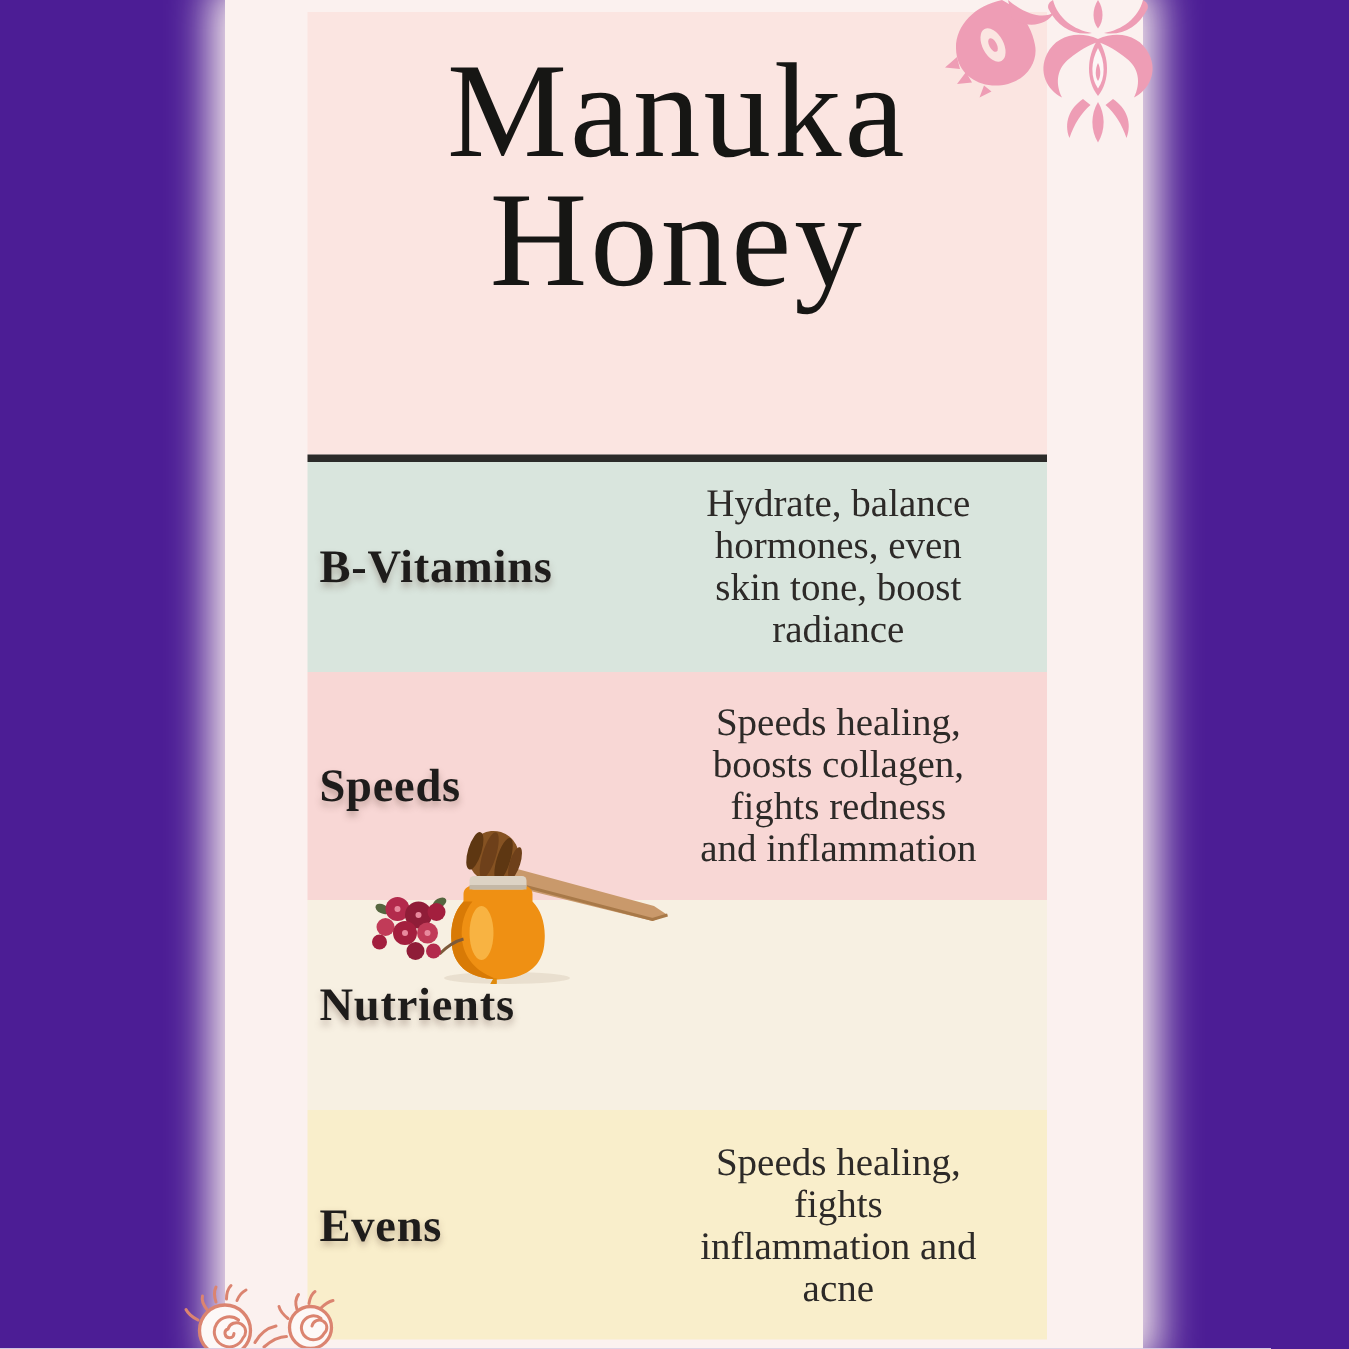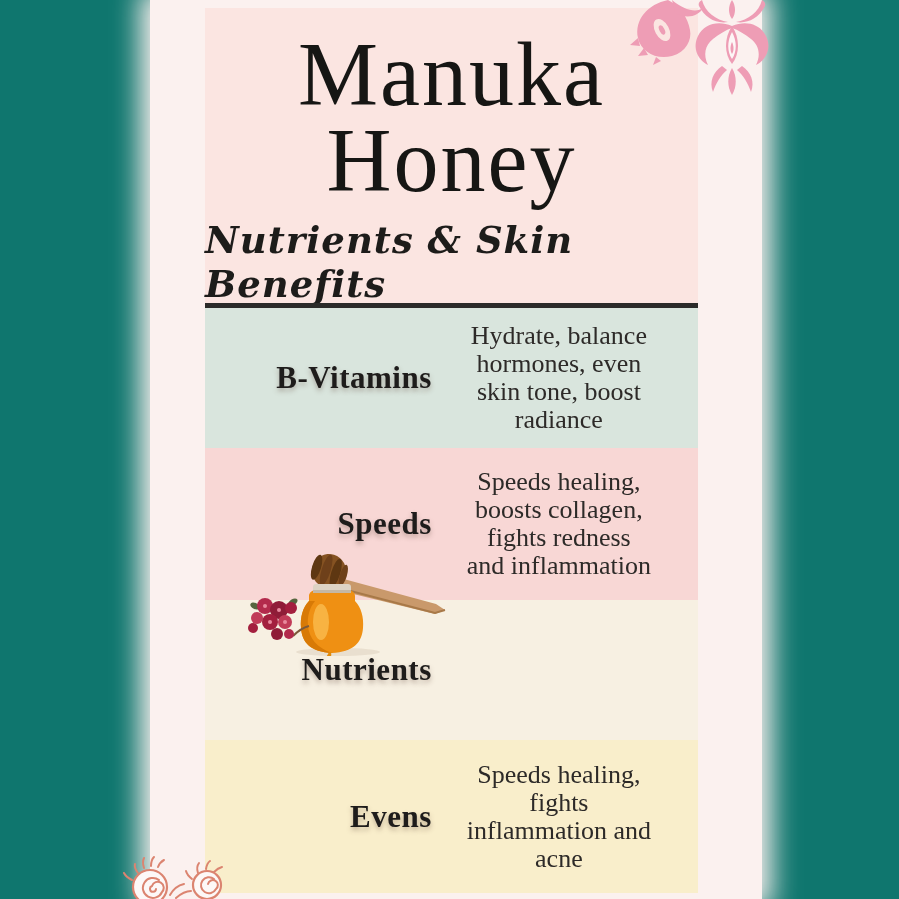--- a/index.html
+++ b/index.html
@@ -1,18 +1,18 @@
 <!DOCTYPE html>
 <html><head>
 <meta charset="utf-8">
 <style>
   html,body { margin:0; padding:0; background:#ffffff; }
   .stage {
     position:relative; width:899px; height:899px; overflow:hidden;
-    background:#0f766e;
+    background:#4c1d95;
     font-family:"Liberation Serif", serif;
   }
   .halo {
     position:absolute; left:150px; top:0; width:612px; height:899px;
     background:#fbf1ef;
     box-shadow:0 0 26px 10px #fbf1ef;
   }
   .card {
     position:absolute; left:205px; top:8px; width:493px; height:885px;
     display:flex; flex-direction:column; z-index:1;
@@ -31,22 +31,22 @@
     font-size:37px; letter-spacing:1px; color:#1d1c1a;
     font-family:"DejaVu Serif", serif;
   }
   .divider { height:5px; background:#2b2b29; }
   .row { display:flex; align-items:center; }
   .row.r0 { height:140px; }
   .row.r1 { height:152px; }
   .row.r2 { height:140px; }
   .row.r3 { height:153px; }
   .cell-label {
-    flex:0 0 46%; padding-left:23px; box-sizing:border-box;
-    text-align:right; font-weight:bold; font-size:31px; letter-spacing:0.5px;
+    flex:0 0 46%; padding-left:8px; box-sizing:border-box;
+    text-align:left; font-weight:bold; font-size:31px; letter-spacing:0.5px;
     color:#1e1c1b; text-shadow:0 3px 5px rgba(90,60,50,0.35);
   }
   .cell-desc {
     flex:1; padding-right:12px; box-sizing:border-box;
     text-align:center; font-size:26px; line-height:28px;
     color:#2d2a28; white-space:pre-line;
   }
   .honey-art { position:absolute; left:243px; top:544px; z-index:3; }
   .ornament-tr { position:absolute; left:628px; top:0; z-index:2; }
   .ornament-bl { position:absolute; left:118px; top:835px; z-index:2; }
@@ -56,21 +56,20 @@
 
 <div class="stage">
 
   <div class="halo"></div>
 
   <div class="card">
 
     <header class="header">
       <h1 class="title">Manuka
 Honey</h1>
-      <div class="subtitle">Nutrients &amp; Skin Benefits</div>
     </header>
 
     <div class="divider"></div>
 
     <section class="row r0" style="background: rgb(217, 229, 221);">
       <div class="cell-label">B-Vitamins</div>
       <div class="cell-desc">Hydrate, balance
 hormones, even
 skin tone, boost
 radiance</div>

